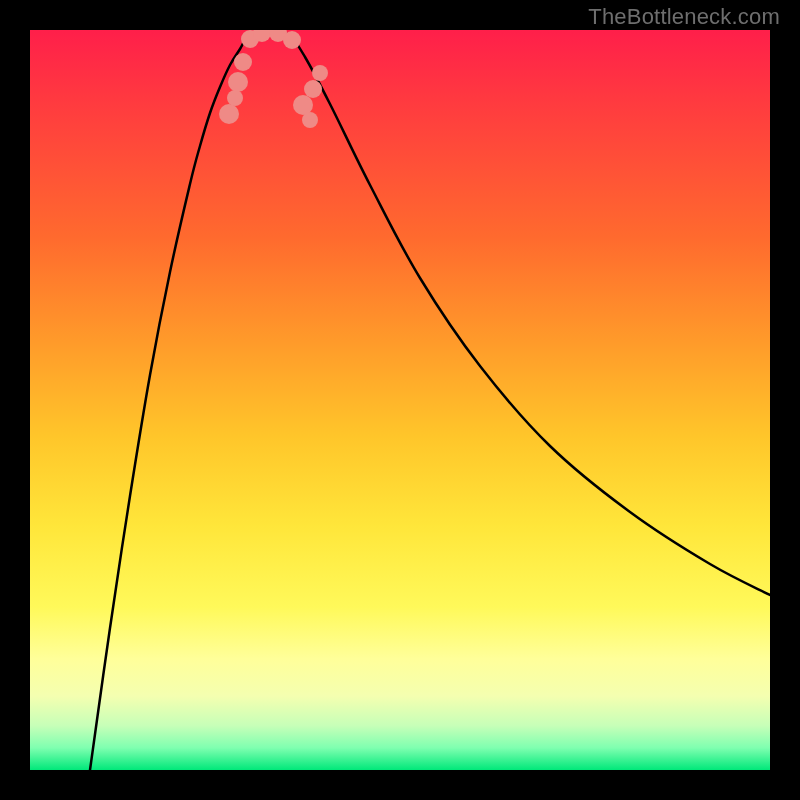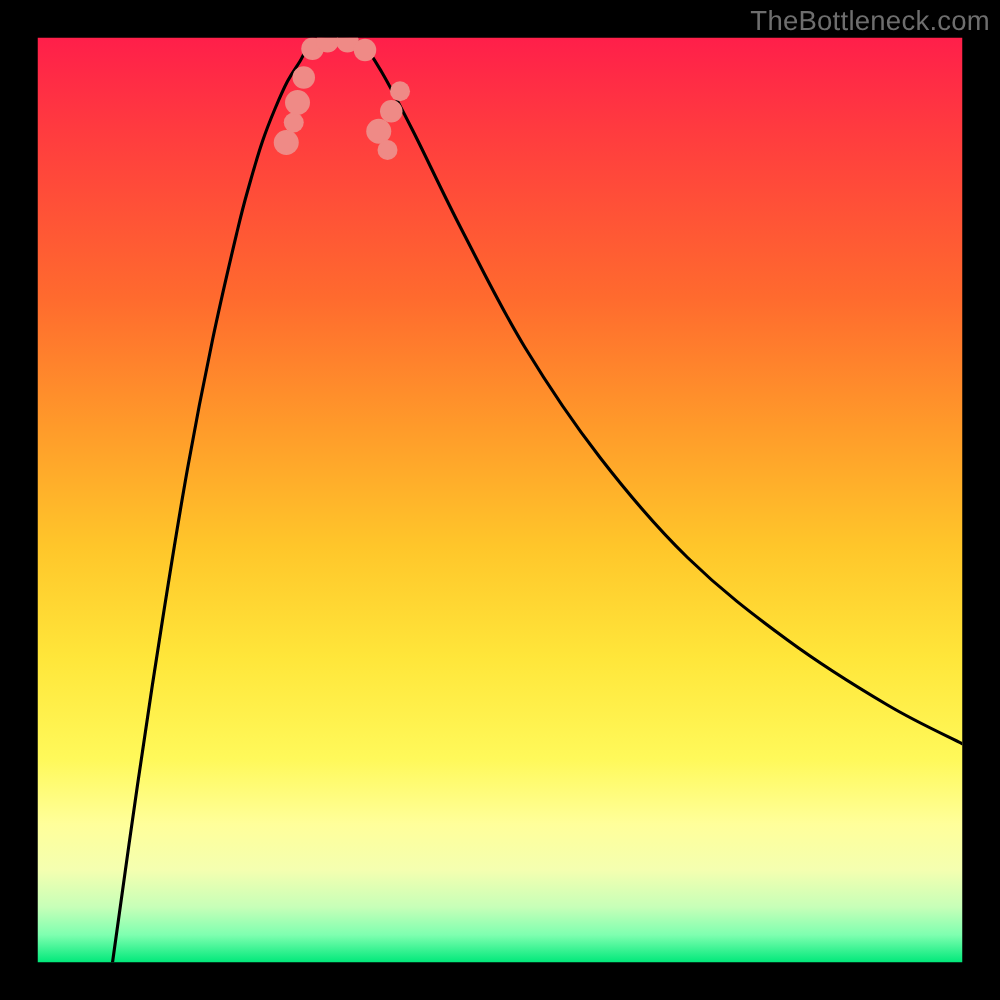--- a/index.html
+++ b/index.html
@@ -35,21 +35,21 @@
       #ffff9a 85%,
       #f4ffb0 90%,
       #c7ffb8 94%,
       #7fffb0 97%,
       #00e87a 100%
     );
   }
   .watermark {
     position: absolute;
     top: 4px;
-    right: 8px;
+    right: 20px;
     color: #6e6e6e;
     font-size: 22px;
     font-weight: 500;
     letter-spacing: 0.2px;
     user-select: none;
   }
   svg {
     position: absolute;
     left: 0; top: 0;
   }

